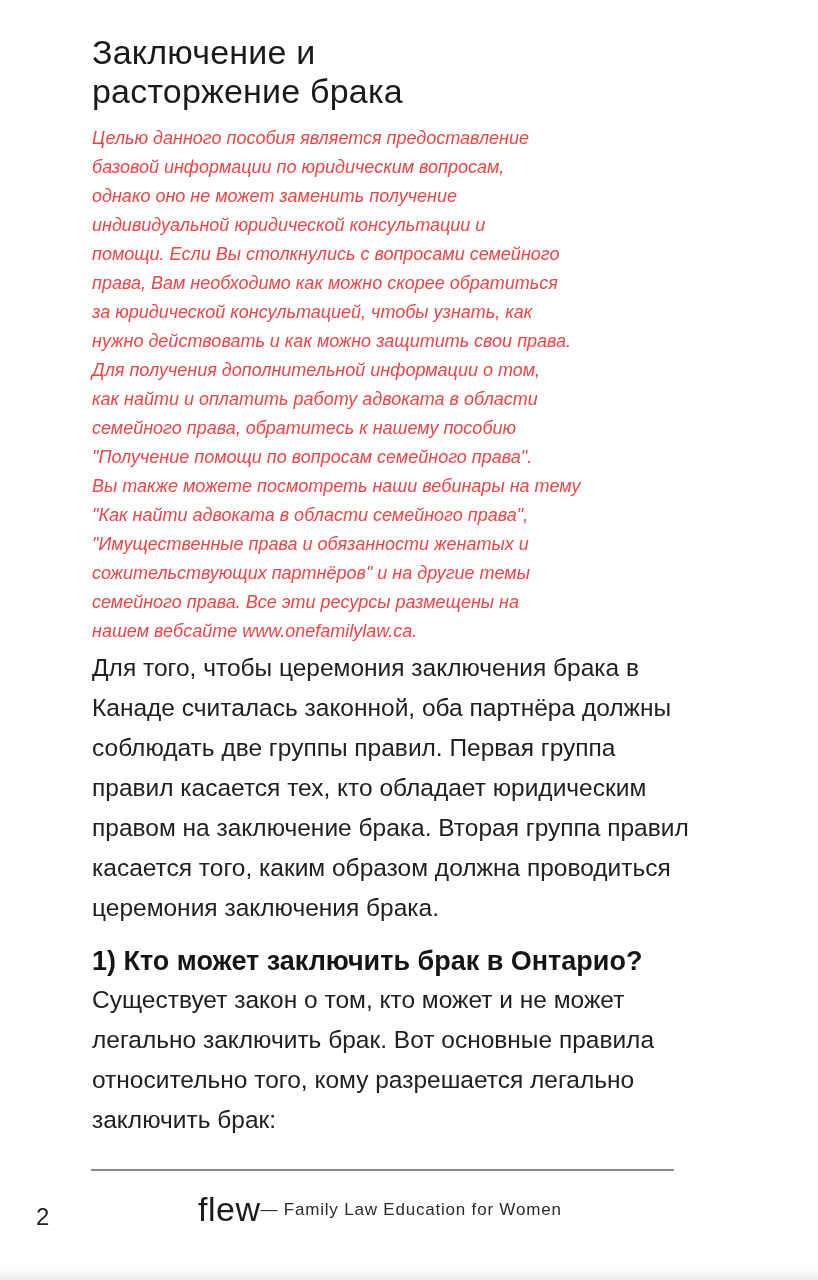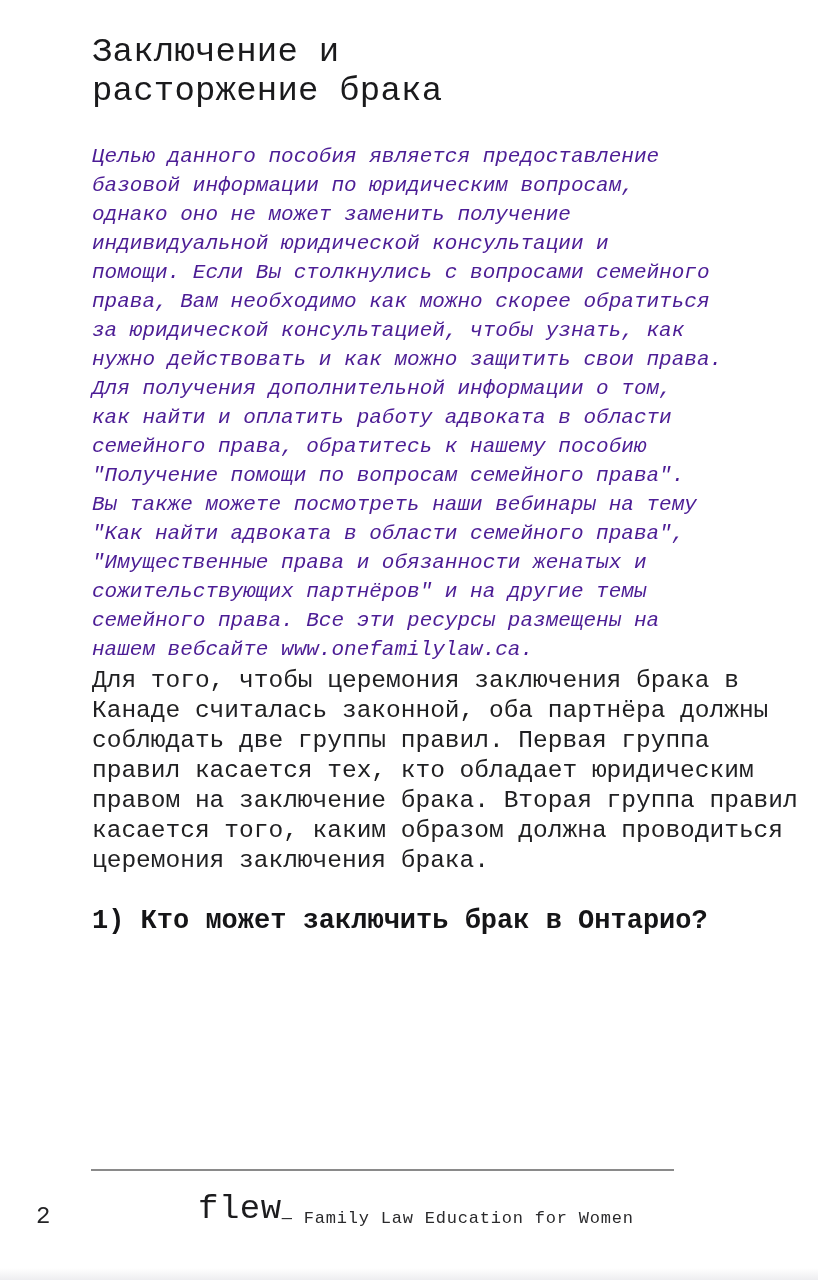--- a/index.html
+++ b/index.html
@@ -6,84 +6,84 @@
     margin: 0;
     padding: 0;
     background: #ffffff;
   }
   .page {
     position: relative;
     width: 818px;
     height: 1280px;
     background: #ffffff;
     overflow: hidden;
-    font-family: Liberation Mono, monospace;
+    font-family: Liberation Sans, sans-serif;
     color: #1d1d1f;
   }
   .content {
     position: absolute;
     left: 92px;
     top: 33px;
     width: 660px;
   }
   .doc-title {
     margin: 0;
     font-size: 34px;
     line-height: 39px;
     font-weight: 400;
     letter-spacing: 0.2px;
     color: #1a1a1c;
     white-space: pre;
   }
   .intro {
-    margin: 31px 0 0 0;
-    font-size: 21px;
+    margin: 13px 0 0 0;
+    font-size: 18px;
     line-height: 29px;
     font-style: italic;
     white-space: pre;
-    color: #4c1d95;
+    color: #ef4444;
   }
   .section-heading {
     margin: 31px 0 0 0;
     font-size: 27px;
     line-height: 33px;
     font-weight: 700;
     white-space: pre;
     color: #151517;
   }
   .section-body {
     margin: 2px 0 0 0;
     font-size: 24.5px;
-    line-height: 30px;
+    line-height: 40px;
     white-space: pre;
     color: #202022;
   }
   .section-heading.second {
-    margin-top: 29px;
+    margin-top: 17px;
   }
   .footer-rule {
     position: absolute;
     left: 91px;
     top: 1169px;
     width: 583px;
     border-top: 2px solid #8a8a8a;
   }
   .page-number {
     position: absolute;
     left: 36px;
     top: 1203px;
     font-size: 24px;
     color: #242426;
   }
   .footer-logo-row {
     position: absolute;
     left: 198px;
     top: 1190px;
     display: flex;
-    align-items: flex-end;
+    align-items: center;
     white-space: nowrap;
   }
   .flew-logo {
     font-size: 34px;
     letter-spacing: 0.5px;
     color: #1c1c1e;
   }
   .flew-tagline {
     font-size: 17px;
     letter-spacing: 0.8px;
@@ -128,20 +128,24 @@
 
     <p class="section-body">Для того, чтобы церемония заключения брака в
 Канаде считалась законной, оба партнёра должны
 соблюдать две группы правил. Первая группа
 правил касается тех, кто обладает юридическим
 правом на заключение брака. Вторая группа правил
 касается того, каким образом должна проводиться
 церемония заключения брака.</p>
 
     <h2 class="section-heading second">1) Кто может заключить брак в Онтарио?</h2>
+    <p class="section-body">Существует закон о том, кто может и не может
+легально заключить брак. Вот основные правила
+относительно того, кому разрешается легально
+заключить брак:</p>
   </div>
 
   <div class="footer-rule"></div>
 
   <div class="page-number">2</div>
 
   <div class="footer-logo-row">
     <span class="flew-logo">flew</span>
     <span class="flew-tagline">— Family Law Education for Women</span>
   </div>

